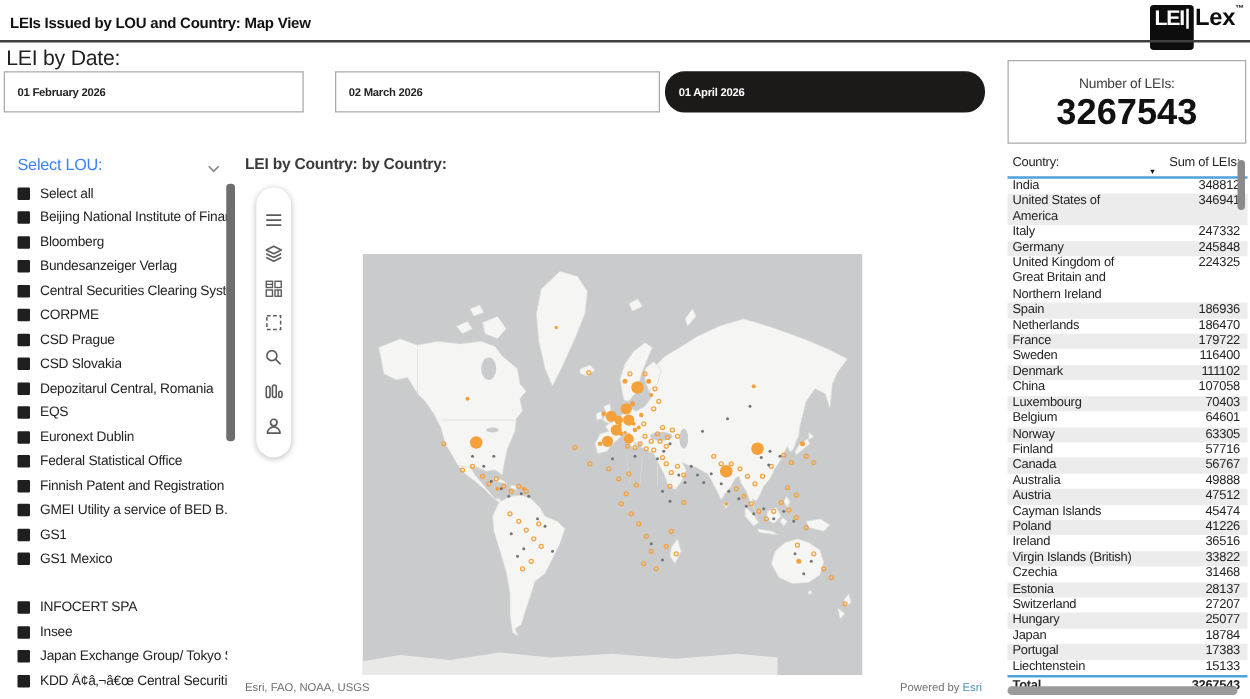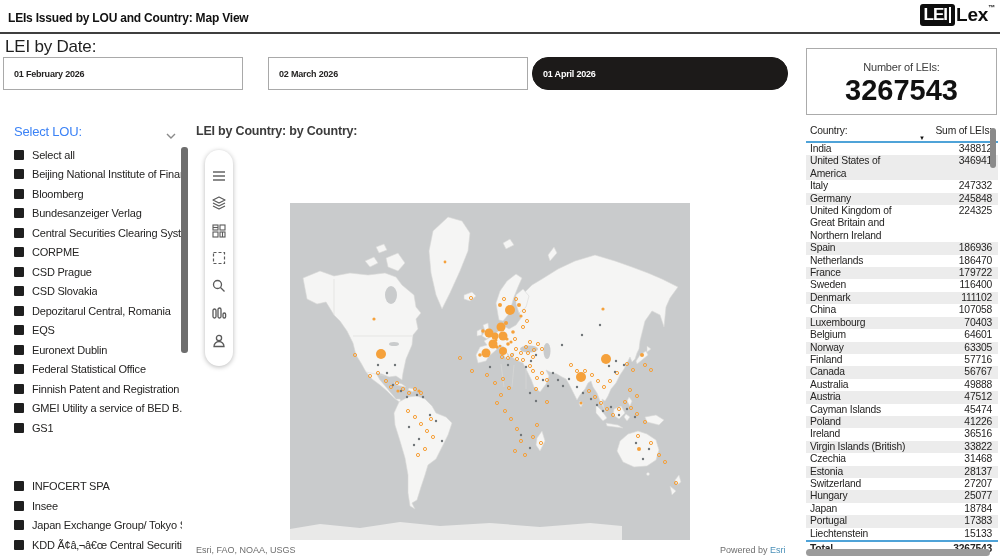--- a/index.html
+++ b/index.html
@@ -4,21 +4,21 @@
 <style>
   * { margin:0; padding:0; box-sizing:border-box; }
   html,body { background:#fff; }
   body { font-family:"Liberation Sans", sans-serif; color:#252423; }
   .app { position:relative; width:1000px; height:559px; background:#fff; overflow:hidden; letter-spacing:-0.2px; }
 
   
   .page-title { position:absolute; left:8px; top:11px; font-size:12px; font-weight:bold; color:#111; }
   .title-rule { position:absolute; left:0; top:32px; width:1000px; height:2px; background:#3f3f3f; }
   .logo { position:absolute; right:5px; top:4px; display:flex; align-items:flex-start; }
-  .logo-box { background:#0d0d0d; border-radius:3px; padding:2px 4px 2px 4px; display:flex; align-items:center;text-align:right; }
+  .logo-box { background:#0d0d0d; border-radius:3px; padding:2px 4px 16px 4px; display:flex; align-items:center;text-align:right; }
   .logo-box .t { color:#fff; font-weight:900; font-size:17px; letter-spacing:-1px; line-height:18px; }
   .logo-bar { width:2px; height:16px; background:#fff; margin-left:2px; }
   .logo-rest { color:#0d0d0d; font-weight:800; font-size:19px; line-height:22px; margin-left:1px; }
   .logo sup { font-size:7px; font-weight:700; color:#0d0d0d; margin-top:0px; }
 
   
   .date-label { position:absolute; left:5px; top:37px; font-size:17px; color:#1f1f1f; }
   .date-btn { position:absolute; top:57px; height:33px; background:#fff; border:1px solid #a9a9a9; font-size:9px; font-weight:bold; color:#252423; display:flex; align-items:center; padding-left:10px; cursor:pointer; }
   .date-btn.selected { background:#1c1a19; color:#fff; border-color:#1c1a19; }
 
@@ -150,20 +150,24 @@
         <span class="lou-check"></span>
         <span class="lou-text">Finnish Patent and Registration Offi...</span>
       </div>
       <div class="lou-item" style="top: 253.5px;">
         <span class="lou-check"></span>
         <span class="lou-text">GMEI Utility a service of BED B.V.</span>
       </div>
       <div class="lou-item" style="top: 273px;">
         <span class="lou-check"></span>
         <span class="lou-text">GS1</span>
+      </div>
+      <div class="lou-item" style="top: 292.5px;">
+        <span class="lou-check"></span>
+        <span class="lou-text">GS1 Mexico</span>
       </div>
       <div class="lou-item" style="top: 331.5px;">
         <span class="lou-check"></span>
         <span class="lou-text">INFOCERT SPA</span>
       </div>
       <div class="lou-item" style="top: 351px;">
         <span class="lou-check"></span>
         <span class="lou-text">Insee</span>
       </div>
       <div class="lou-item" style="top: 370.5px;">

